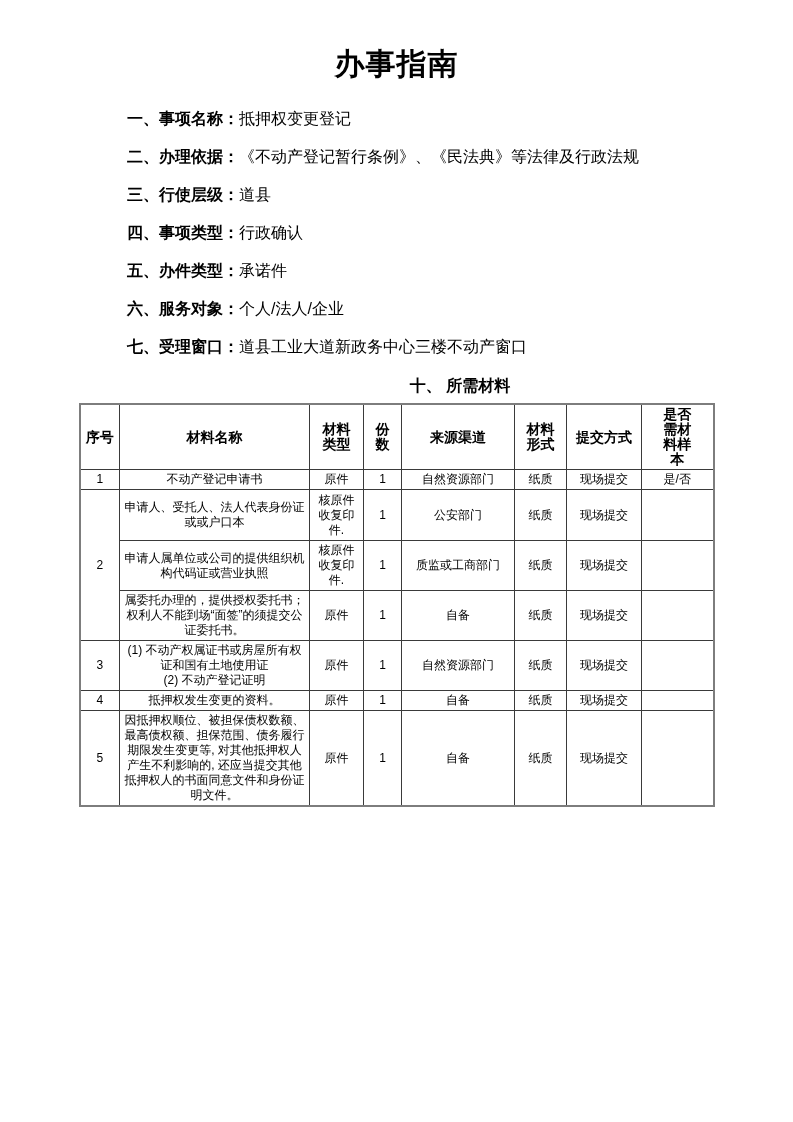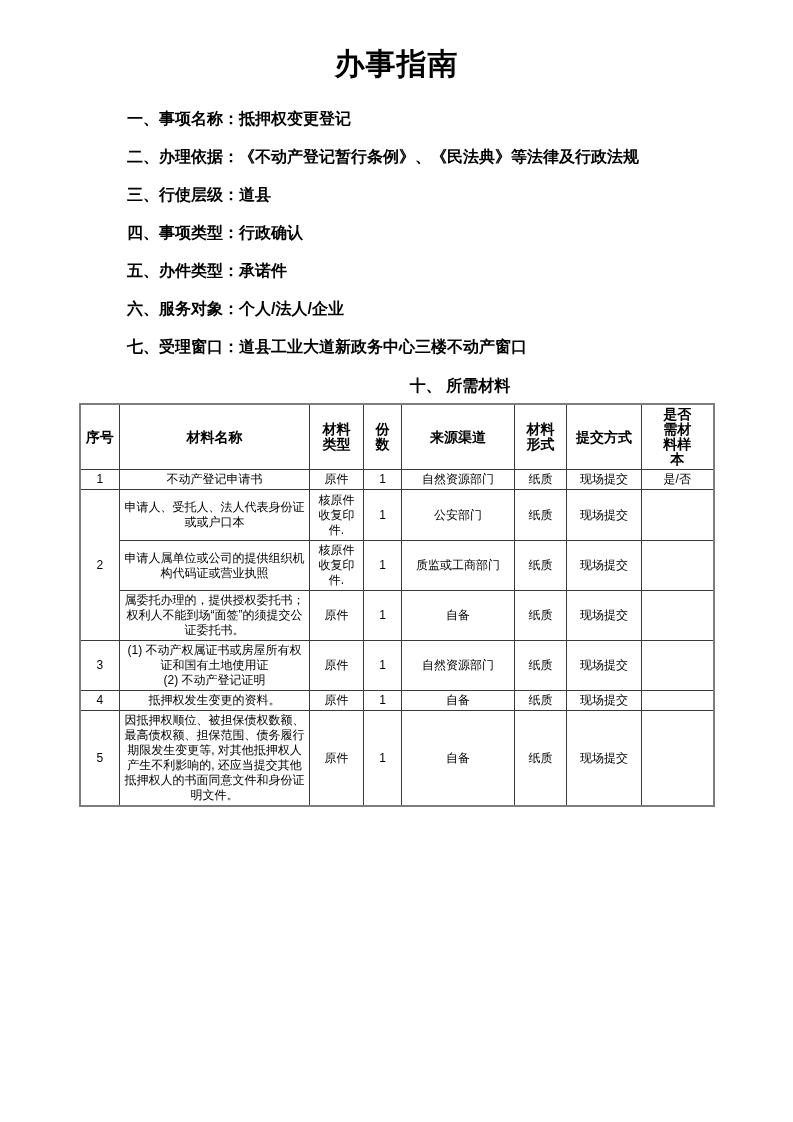--- a/index.html
+++ b/index.html
@@ -25,21 +25,21 @@
   .items {
     margin: 26px 0 0 127px;
   }
   .item {
     font-size: 16px;
     line-height: 17px;
     margin-bottom: 21px;
     white-space: nowrap;
   }
   .item .lbl { font-weight: bold; }
-  .item .val { font-weight: bold; text-align: right; }
+  .item .val { font-weight: normal; text-align: right; }
   .conditions {
     margin: 8px 82px 0 85px;
     font-size: 16.5px;
     line-height: 37.5px;
     text-indent: 33px;
     text-align: justify;
   }
   .materials-heading {
     margin: 2px 0 6px 127px;
     font-size: 16px;

